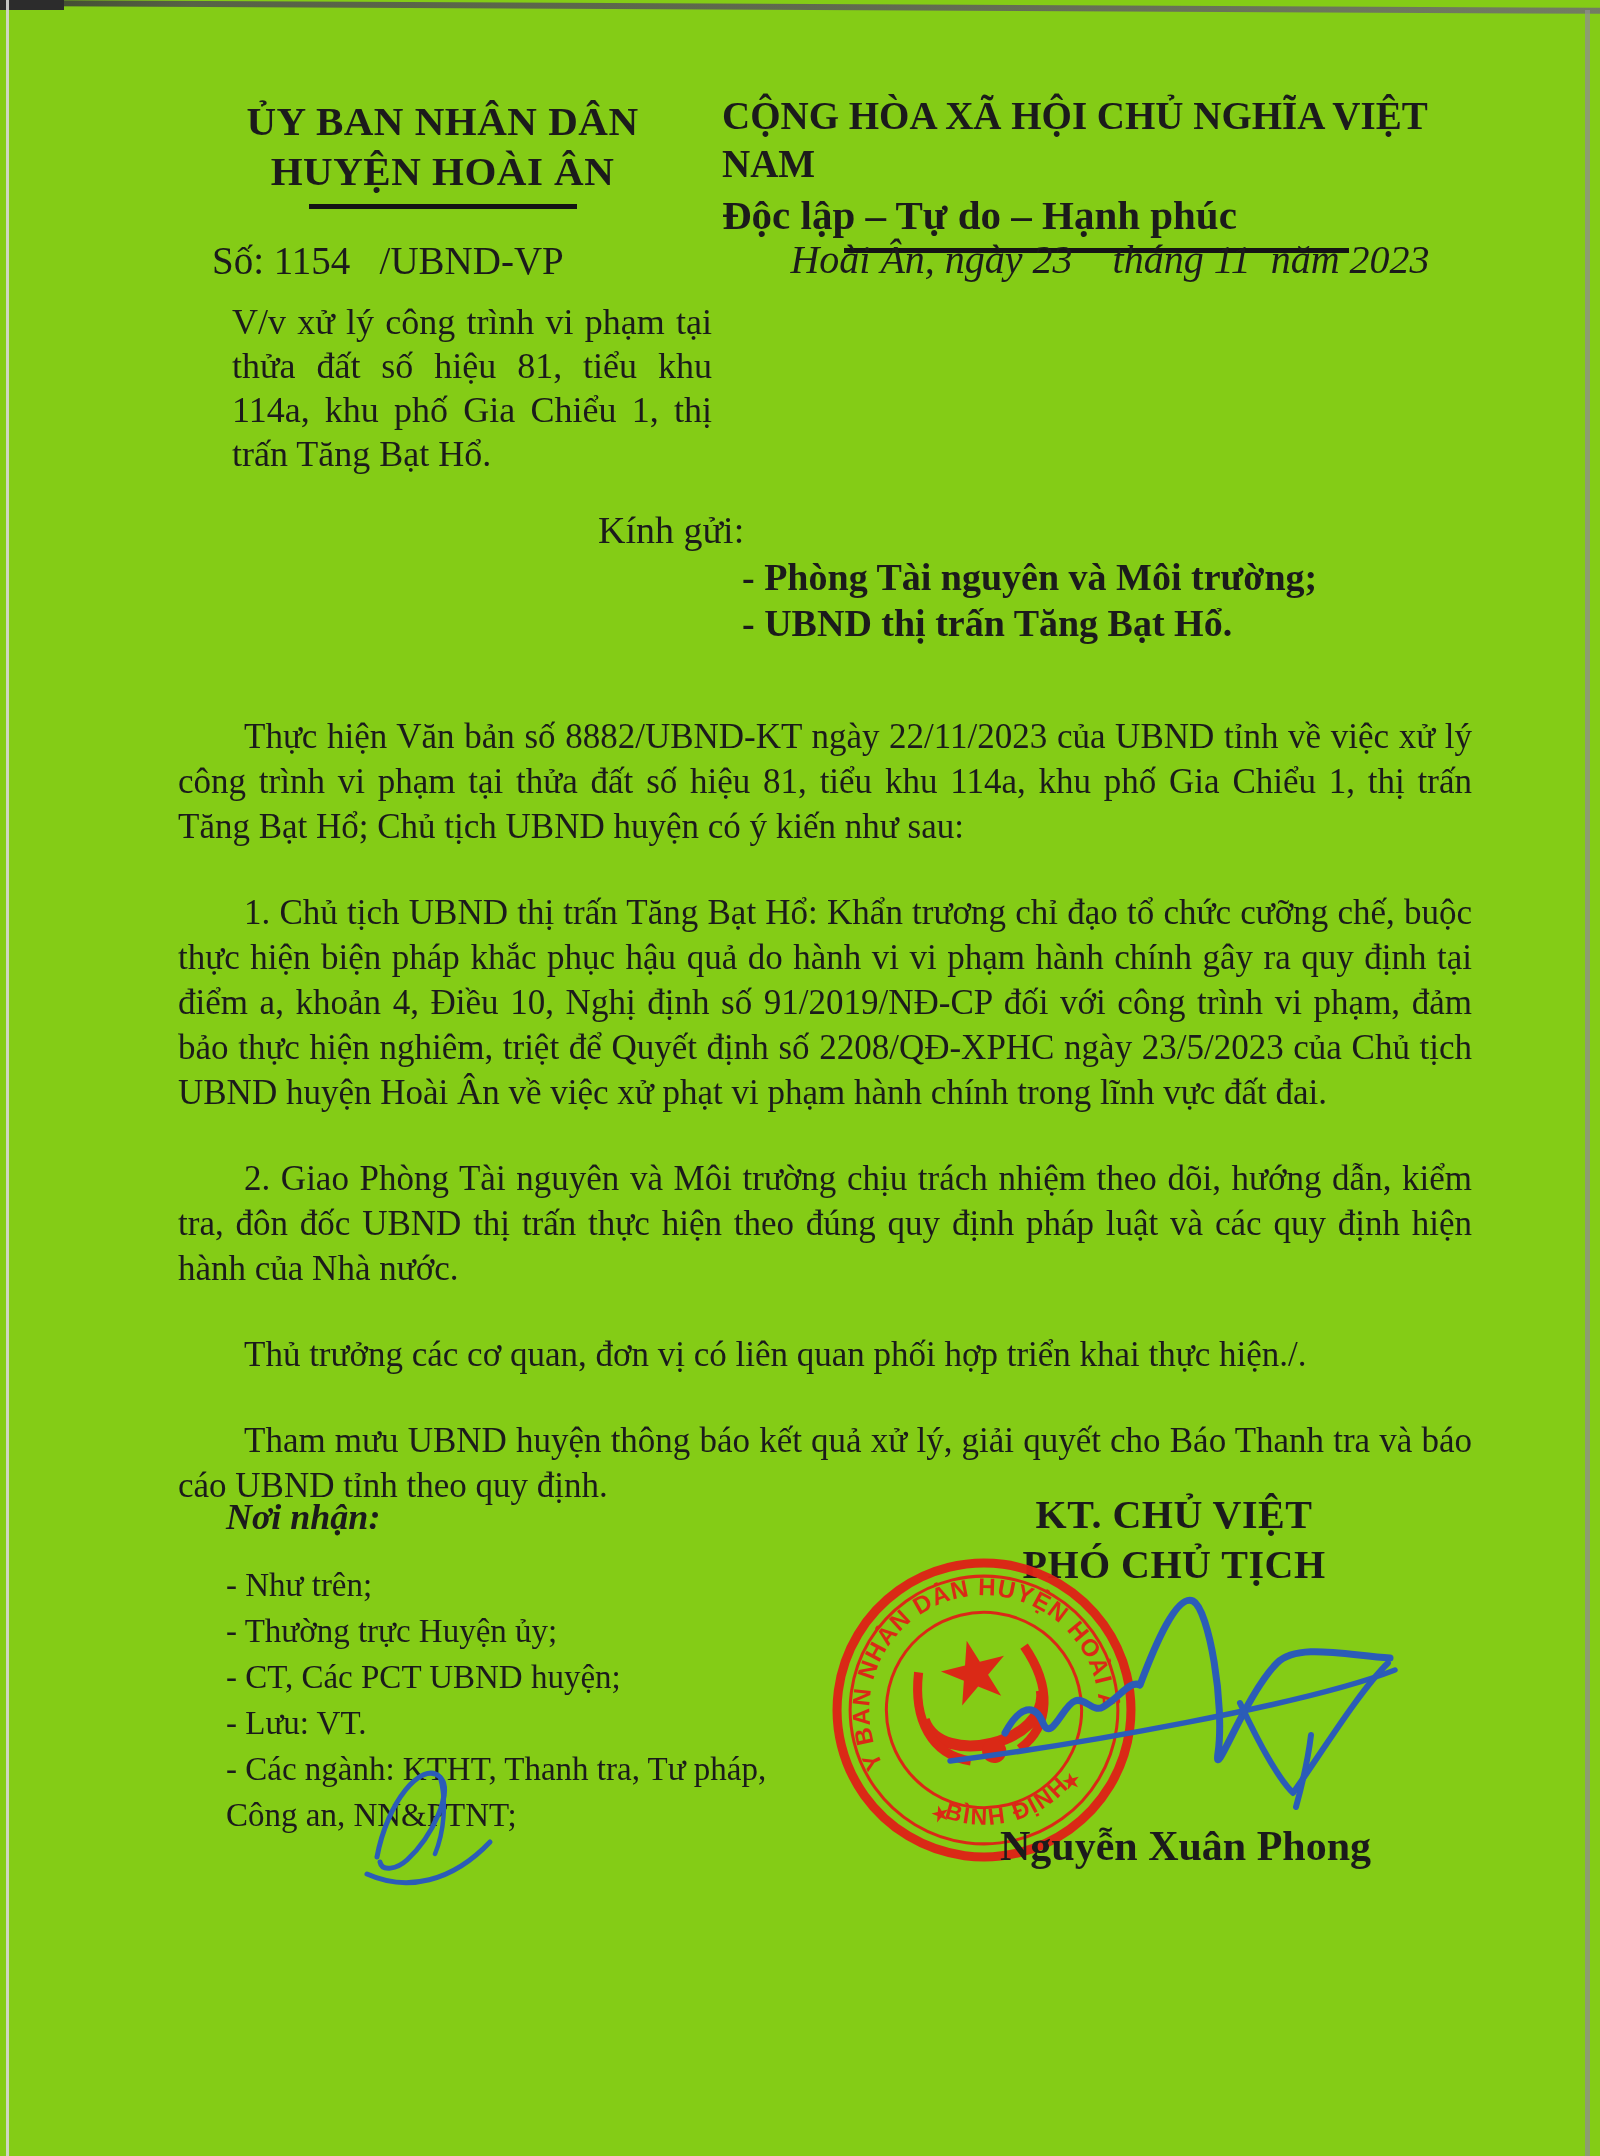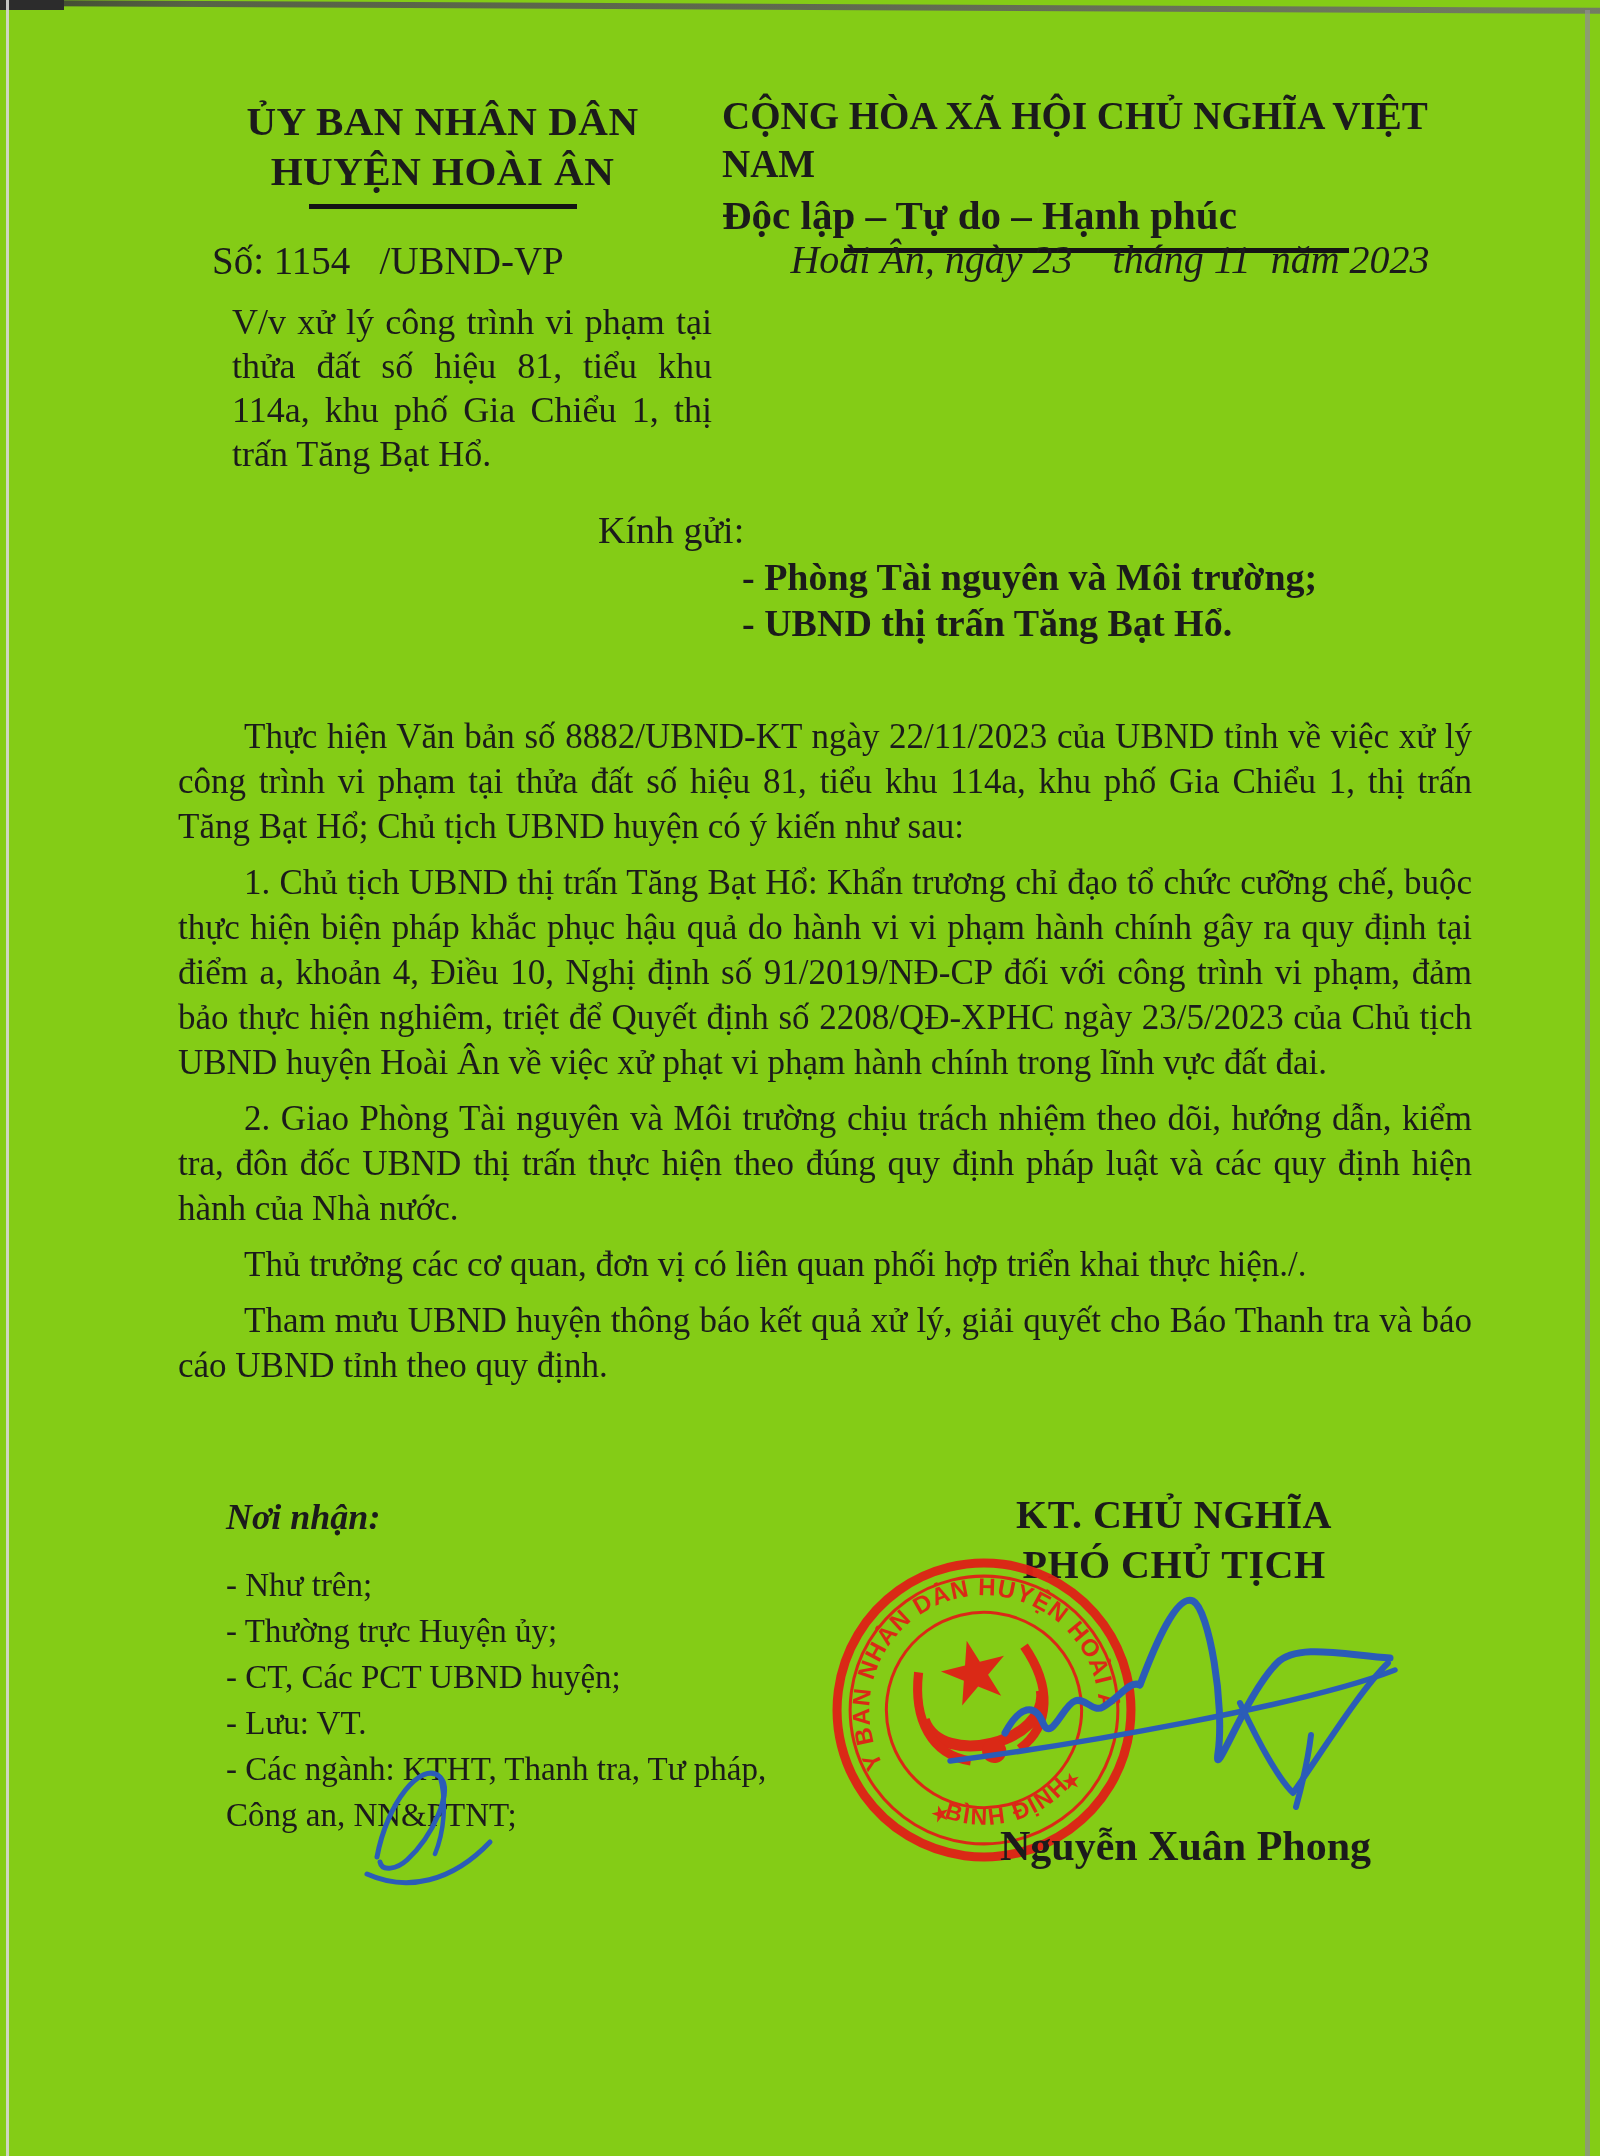--- a/index.html
+++ b/index.html
@@ -26,21 +26,21 @@
   .hdr-right .rule{margin:8px auto 0;width:505px;height:5px;background:#141414;}
   .doc-number{position:absolute;left:212px;top:238px;font-size:39px;white-space:pre;}
   .date-line{position:absolute;left:760px;top:236px;width:700px;text-align:center;font-style:italic;font-size:40px;white-space:pre;}
   .subject{position:absolute;left:232px;top:300px;width:480px;font-size:36px;line-height:44px;text-align:justify;}
   
   .salutation{position:absolute;left:598px;top:508px;font-size:38px;}
   .recipients{position:absolute;left:742px;top:554px;font-weight:bold;font-size:38px;line-height:46px;}
   
   .body-text{position:absolute;left:178px;top:714px;width:1294px;font-size:35px;line-height:45px;text-align:justify;}
   .body-text p{margin:0;text-indent:66px;}
-  .body-text p + p{margin-top:11px;}
+  .body-text p + p{margin-top:41px;}
   
   .footer-left{position:absolute;left:226px;top:1496px;width:600px;}
   .nn-label{font-weight:bold;font-style:italic;font-size:36px;}
   .nn-list{margin-top:24px;font-size:33px;line-height:46px;width:585px;}
   .footer-right{position:absolute;left:900px;top:1490px;width:548px;text-align:center;font-weight:bold;font-size:40px;line-height:50px;letter-spacing:.5px;}
   .sig-name{position:absolute;left:918px;top:1822px;width:535px;text-align:center;font-weight:bold;font-size:42px;z-index:6;}
   
   .seal{position:absolute;left:828px;top:1554px;width:312px;height:312px;transform:rotate(-14deg);z-index:3;opacity:.95;}
   .sig-ink{position:absolute;left:925px;top:1585px;width:520px;height:240px;z-index:4;}
   .initial-ink{position:absolute;left:352px;top:1742px;width:155px;height:155px;z-index:4;}
@@ -91,21 +91,21 @@
     <div class="nn-list">
       <div>- Như trên;</div>
       <div>- Thường trực Huyện ủy;</div>
       <div>- CT, Các PCT UBND huyện;</div>
       <div>- Lưu: VT.</div>
       <div>- Các ngành: KTHT, Thanh tra, Tư pháp, Công an, NN&amp;PTNT;</div>
     </div>
   </div>
 
   <div class="footer-right">
-    <div>KT. CHỦ NGHĨA</div>
+    <div>KT. CHỦ VIỆT</div>
     <div>PHÓ CHỦ TỊCH</div>
   </div>
 
   <svg class="seal" viewBox="0 0 310 310" aria-hidden="true">
     <circle cx="155" cy="155" r="146" fill="none" stroke="#df2117" stroke-width="9"></circle>
     <circle cx="155" cy="155" r="133" fill="none" stroke="#df2117" stroke-width="3"></circle>
     <circle cx="155" cy="155" r="97" fill="none" stroke="#df2117" stroke-width="3"></circle>
     <defs>
       <path id="sealTop" d="M 45,185 A 114,114 0 1 1 265,185"></path>
       <path id="sealBottom" d="M 73.8,235 A 114,114 0 0 0 236.2,235"></path>

